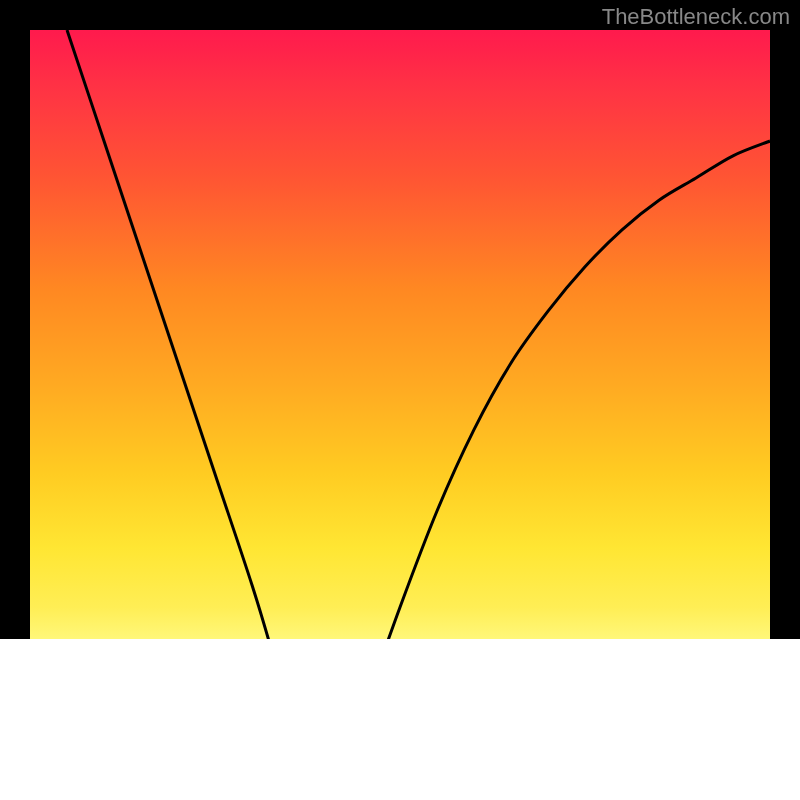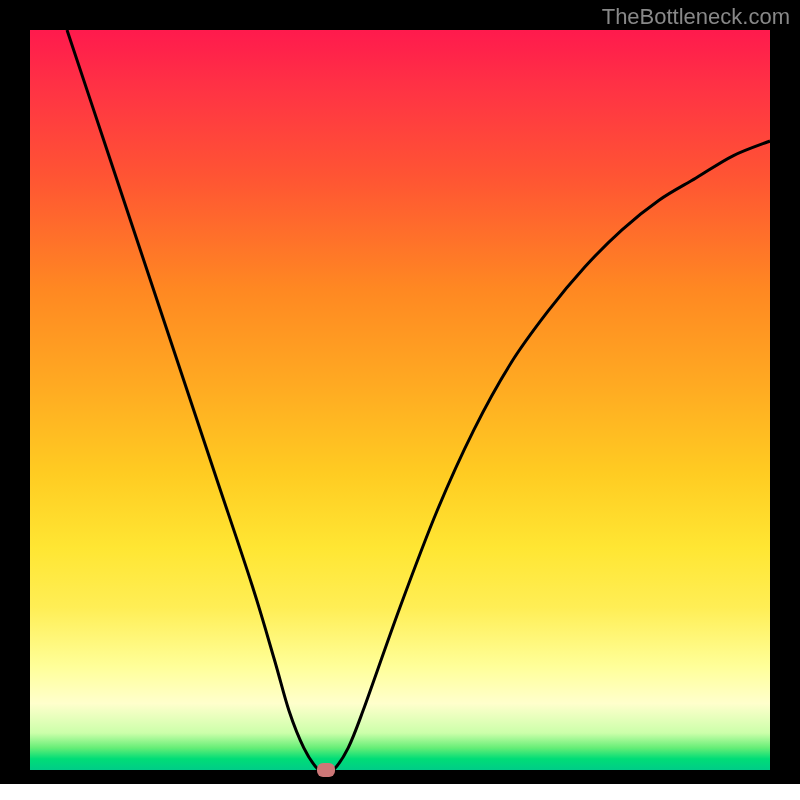--- a/index.html
+++ b/index.html
@@ -1,18 +1,18 @@
 <!DOCTYPE html>
 <html><head>
 <meta charset="utf-8">
 <style>
 body { margin: 0; padding: 0; }
 .wrap {
   width: 800px;
-  height: 784px;
+  height: 639px;
   background: #000;
   position: relative;
 }
 .grad {
   position: absolute;
   left: 30px;
   top: 30px;
   width: 740px;
   height: 740px;
   background: linear-gradient(to bottom,

